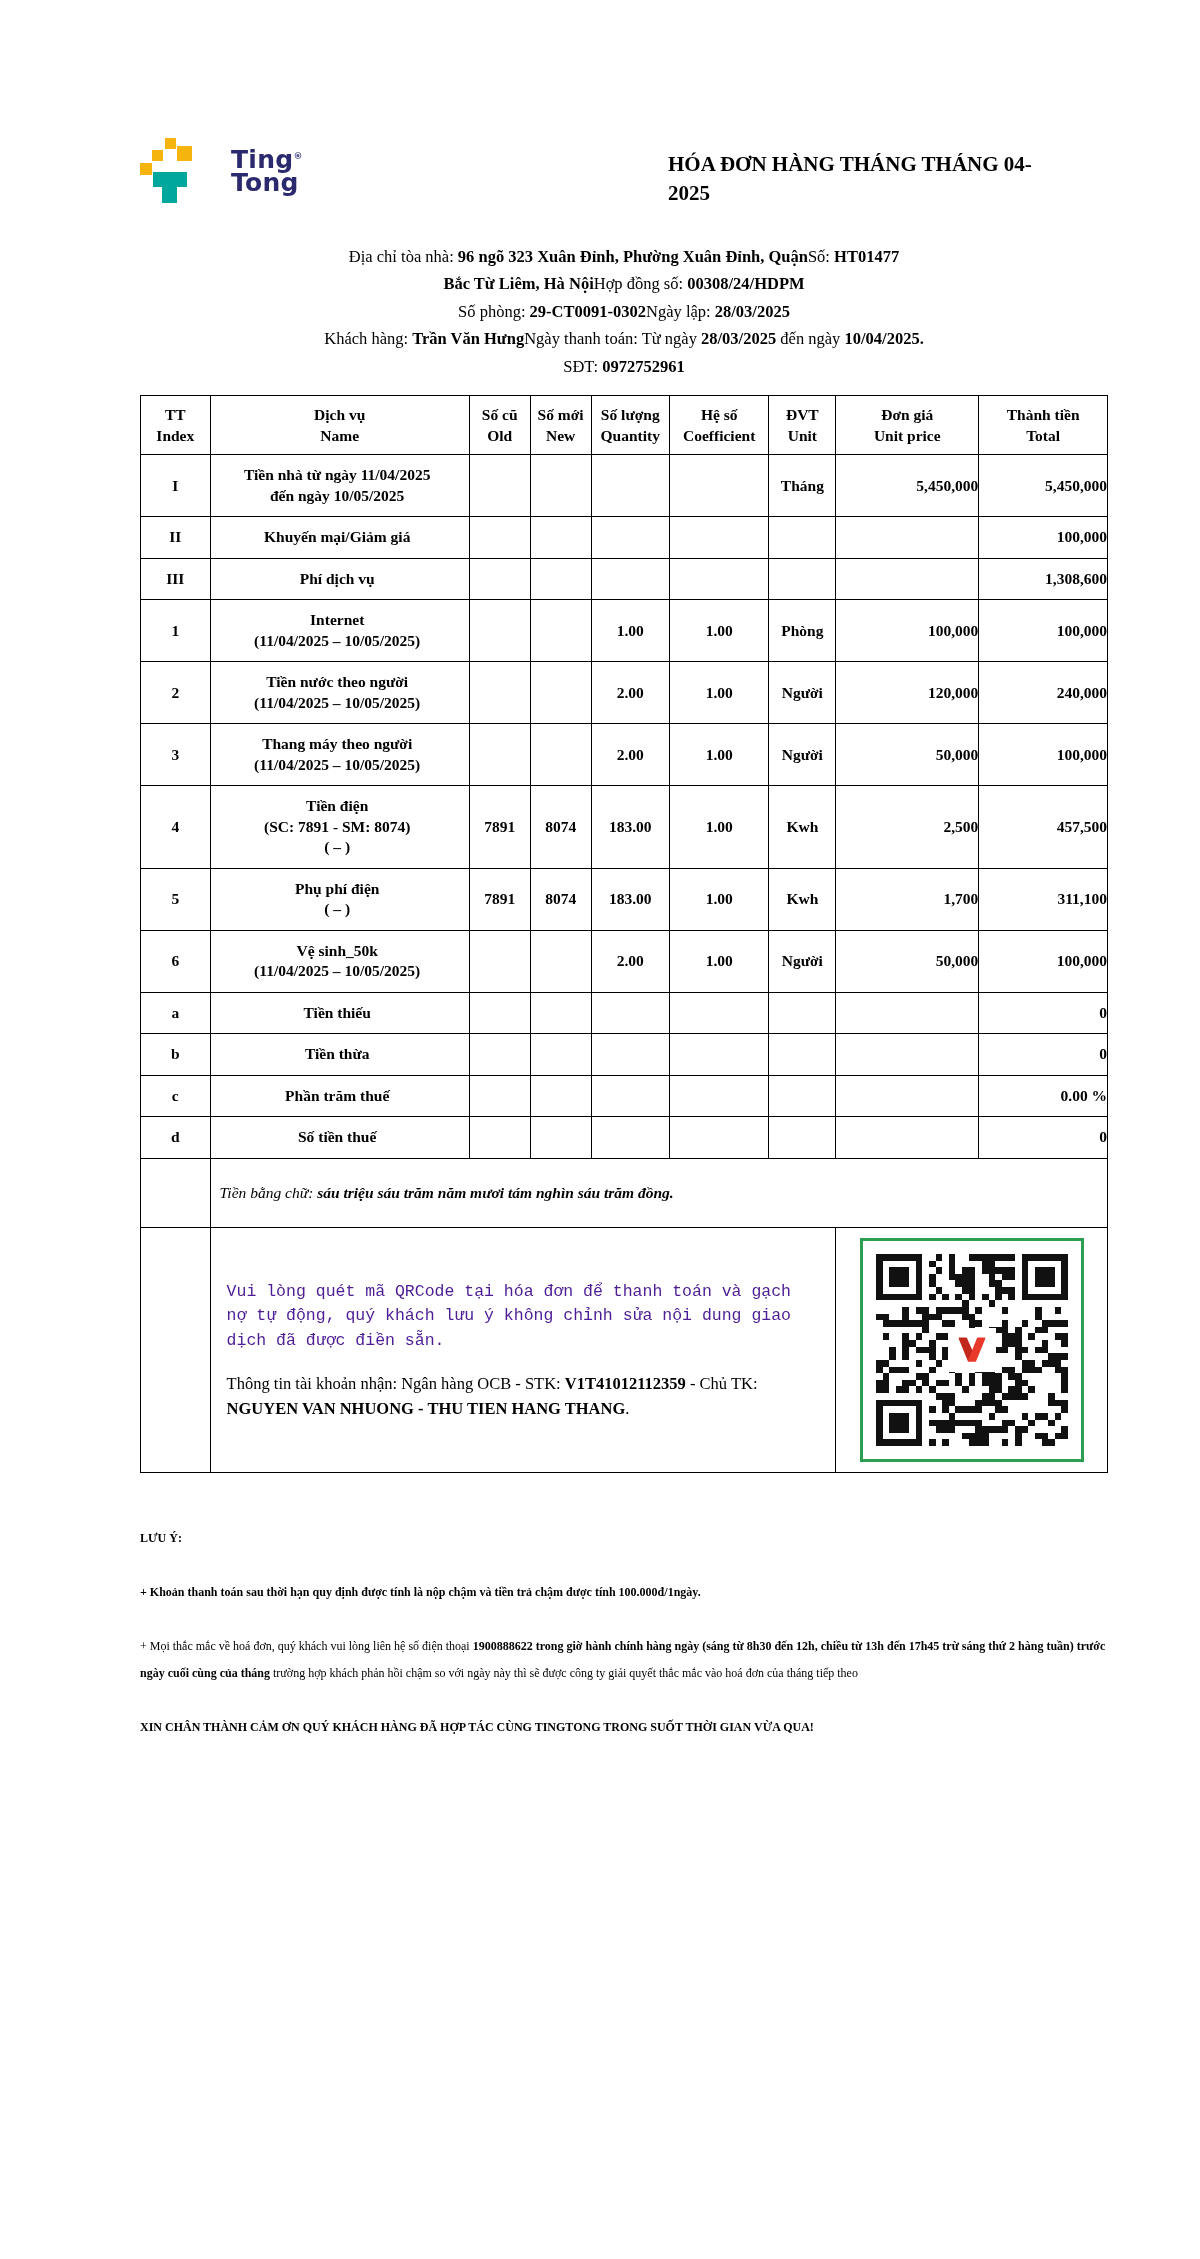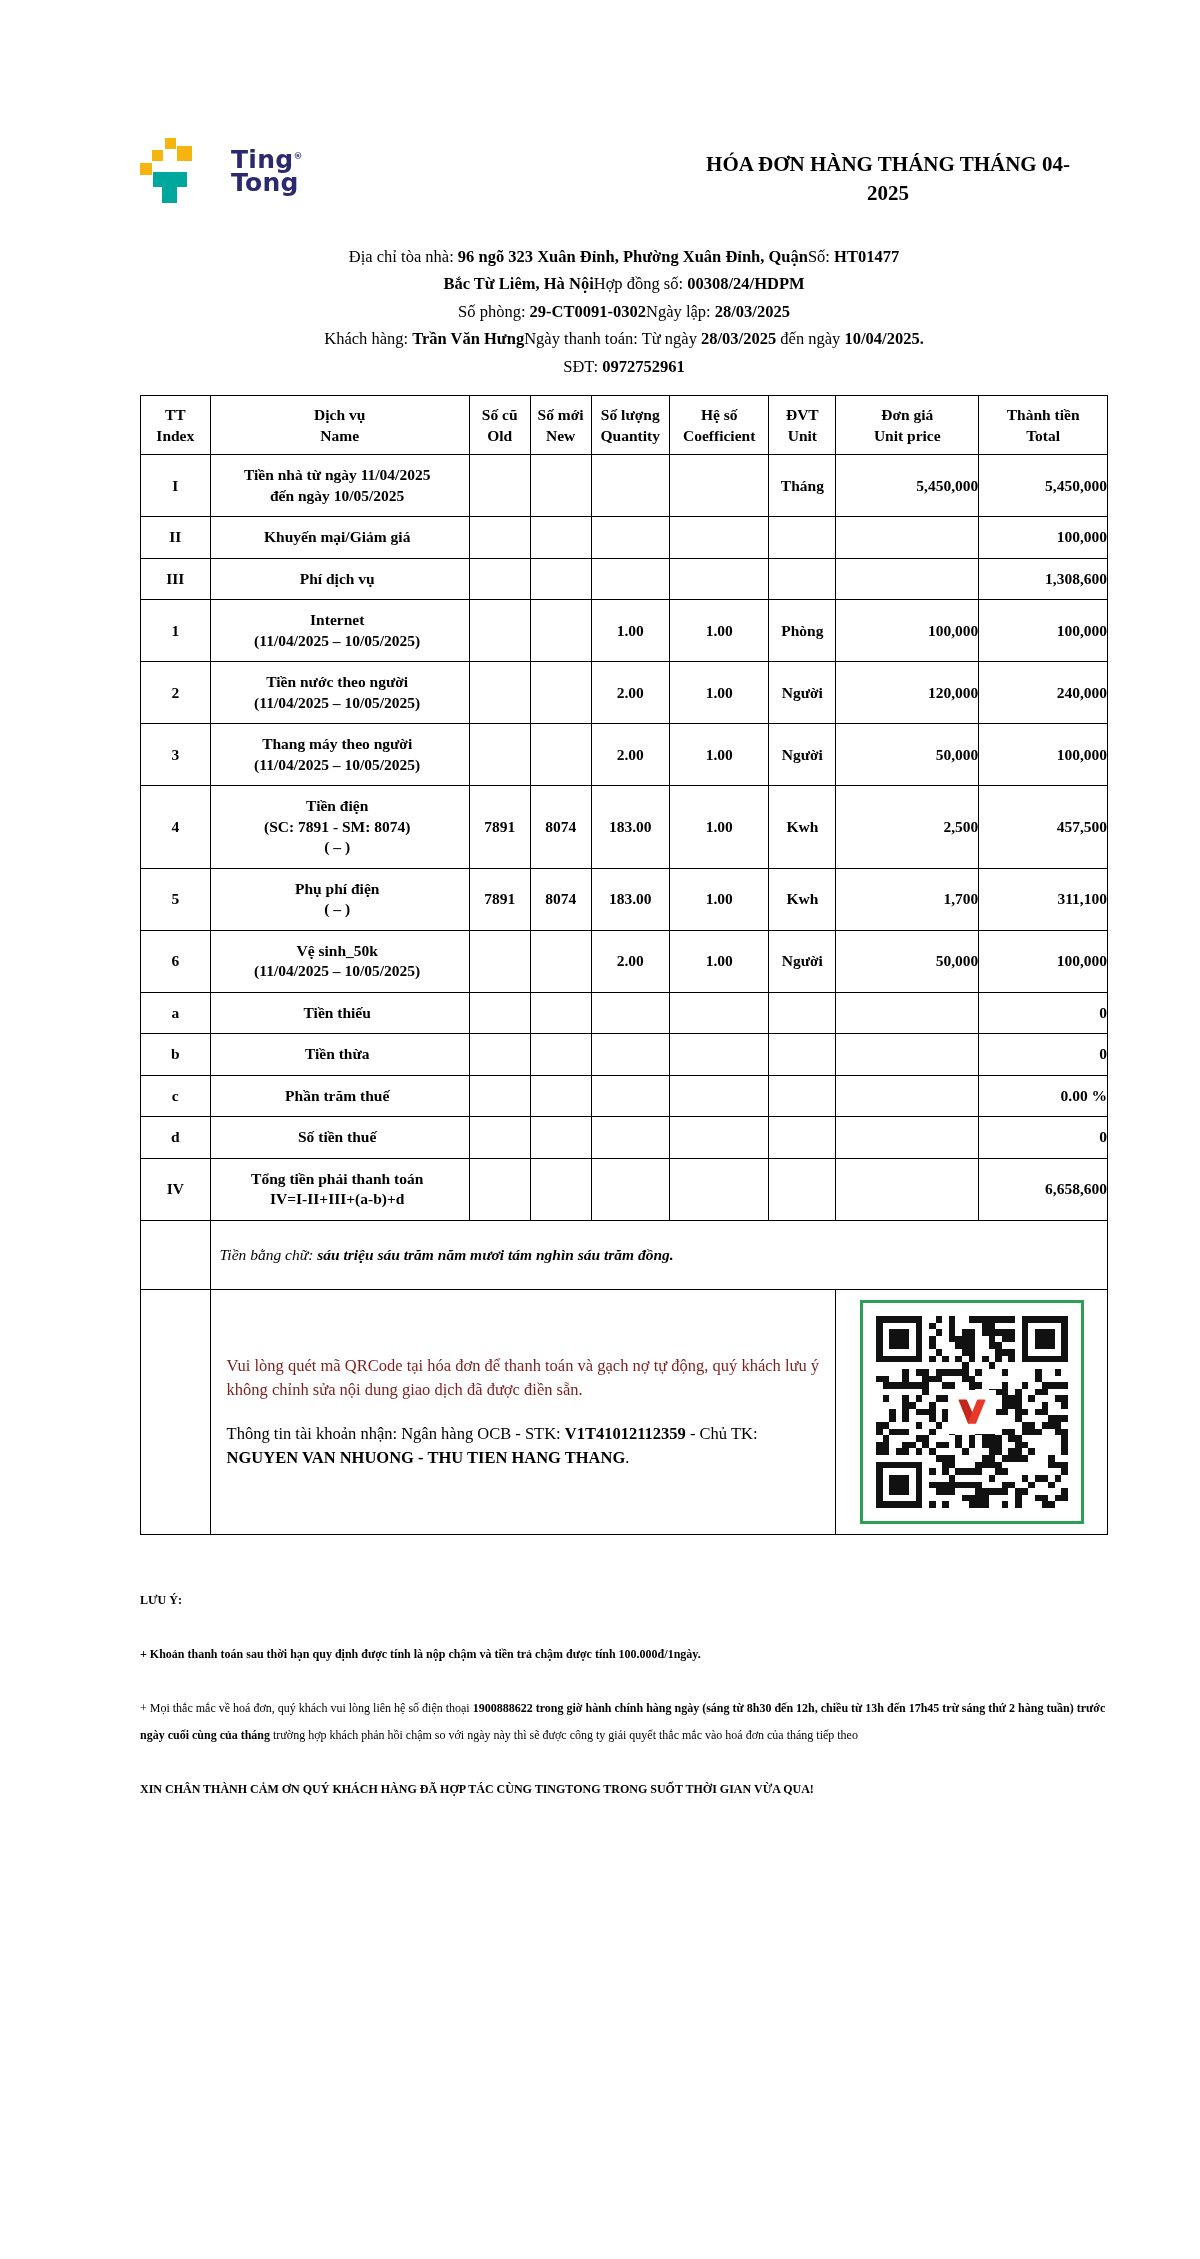--- a/index.html
+++ b/index.html
@@ -15,21 +15,21 @@
   .logo{display:flex;gap:27px;}
   .logo-mark{position:relative;width:64px;height:66px;flex:0 0 auto;}
   .sq{position:absolute;}
   .logo-text{
     font-family:"DejaVu Sans",sans-serif;font-weight:bold;
     font-size:25px;line-height:23px;letter-spacing:.3px;margin-top:7px;
   }
   .logo-text sup{font-size:9px;vertical-align:9px;}
   .title{
     width:440px;margin:12px 0 0 0;font-size:21px;line-height:1.4;
-    font-weight:bold;text-align:center;white-space:pre-line;
+    font-weight:bold;text-align:left;white-space:pre-line;
   }
 
   
   .info-block{margin-top:34px;font-size:16.5px;}
   .info-row{display:flex;justify-content:center;line-height:27.5px;}
   .info-right{text-align:right;}
   .seg-b{font-weight:bold;}
 
   
   table{width:100%;border-collapse:collapse;margin-top:15px;font-size:15.5px;table-layout:fixed;}
@@ -334,42 +334,28 @@
             <div>Số tiền thuế</div>
           </td>
           <td class="c-center"></td>
           <td class="c-center"></td>
           <td class="c-center"></td>
           <td class="c-center"></td>
           <td class="c-center"></td>
           <td class="c-money"></td>
           <td class="c-money">0</td>
         </tr>
-        <tr>
-          <td class="c-index">IV</td>
-          <td class="c-name">
-            <div>Tổng tiền phải thanh toán</div>
-            <div>IV=I-II+III+(a-b)+d</div>
-          </td>
-          <td class="c-center"></td>
-          <td class="c-center"></td>
-          <td class="c-center"></td>
-          <td class="c-center"></td>
-          <td class="c-center"></td>
-          <td class="c-money"></td>
-          <td class="c-money">6,658,600</td>
-        </tr>
         <tr class="words-row">
           <td></td>
           <td colspan="8"><span style="font-style: italic;">Tiền bằng chữ: </span><span class="seg-b" style="font-style: italic;">sáu triệu sáu trăm năm mươi tám nghìn sáu trăm đồng.</span></td>
         </tr>
         <tr>
           <td></td>
           <td class="qr-text-cell" colspan="6">
-            <p class="red-note" style="color: #7f1d1d;">Vui lòng quét mã QRCode tại hóa đơn để thanh toán và gạch nợ tự động, quý khách lưu ý không chỉnh sửa nội dung giao dịch đã được điền sẵn.</p>
+            <p class="red-note" style="color: #4c1d95; font-family: Liberation Mono, monospace;">Vui lòng quét mã QRCode tại hóa đơn để thanh toán và gạch nợ tự động, quý khách lưu ý không chỉnh sửa nội dung giao dịch đã được điền sẵn.</p>
             <p><span>Thông tin tài khoản nhận: Ngân hàng OCB - STK: </span><span class="seg-b">V1T41012112359</span><span> - Chủ TK: </span><span class="seg-b">NGUYEN VAN NHUONG - THU TIEN HANG THANG</span><span>.</span></p>
           </td>
           <td class="qr-cell" colspan="2">
             <div class="qr-box" style="border-color: rgb(46, 158, 82);">
               <div class="qr-wrap"><svg width="192" height="192" viewBox="0 0 29 29" shape-rendering="crispEdges" xmlns="http://www.w3.org/2000/svg" fill="#111111">
                   <rect width="29" height="29" fill="#ffffff"></rect>
                   <rect x="0" y="0" width="1" height="1"></rect>
                   <rect x="1" y="0" width="1" height="1"></rect>
                   <rect x="2" y="0" width="1" height="1"></rect>
                   <rect x="3" y="0" width="1" height="1"></rect>

